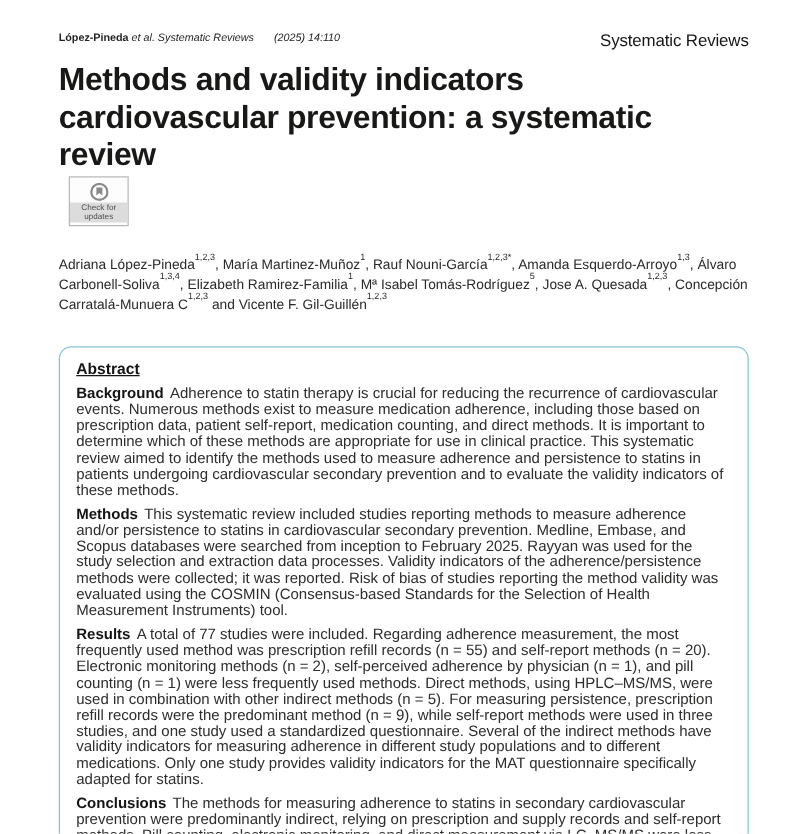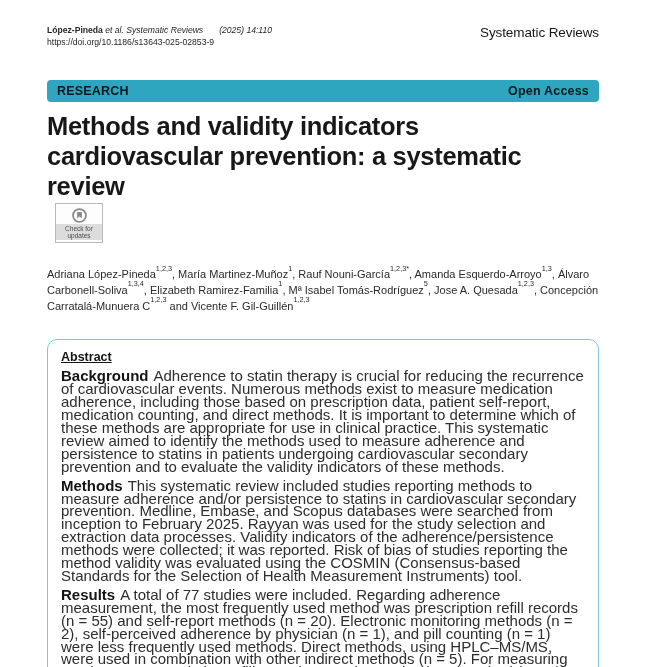--- a/index.html
+++ b/index.html
@@ -39,44 +39,37 @@
   .crossmark svg{display:block;margin:2px auto 1px auto;}
 
   
   .authors{margin-top:24px;font-size:11px;line-height:15.8px;color:#2b2a29;max-width:552px;}
   .authors sup{font-size:66%;line-height:0;position:relative;top:-0.38em;}
 
   
   .abstract-box{margin-top:25px;border:1.5px solid var(--box-border);border-radius:10px;
     padding:10px 13px 10px 13px;background:#ffffff;}
   .abstract-heading{font-size:12.5px;font-weight:700;color:#141414;margin-bottom:6px;text-decoration:underline;}
-  .abs-section{font-size:15px;line-height:12.9px;color:var(--body-ink);margin-bottom:6px;}
+  .abs-section{font-size:12px;line-height:12.9px;color:var(--body-ink);margin-bottom:6px;}
   .abs-label{font-weight:700;color:#141414;margin-right:5px;}
 </style>
 </head>
 <body>
 
 <div class="page">
 
   <div class="top-header">
     <div class="cite-block">
       <div>
         <span class="cite-author">López-Pineda </span><span class="cite-italic">et al. Systematic Reviews</span><span class="cite-ref">(2025) 14:110</span>
       </div>
-      <div>
-        <a class="doi" href="#">https://doi.org/10.1186/s13643-025-02853-9</a>
-      </div>
     </div>
     <div class="journal-name">Systematic Reviews</div>
   </div>
 
-  <div class="banner">
-    <span>RESEARCH</span>
-    <span>Open Access</span>
-  </div>
 
   <div class="title-row">
     <h1 class="title">
       <span>Methods and validity indicators</span>
       <span>cardiovascular prevention: a systematic review</span>
     </h1>
     <div class="crossmark">
       <span>
         <svg width="15" height="15" viewBox="0 0 20 20">
           <circle cx="10" cy="10" r="8.6" fill="none" stroke="#8a8a8a" stroke-width="2.4"></circle>

